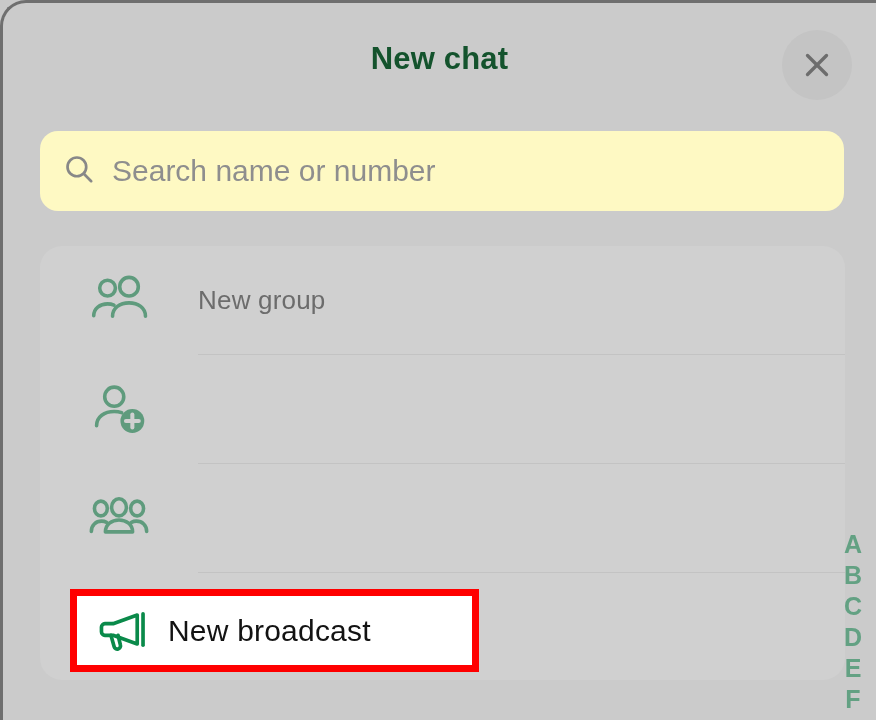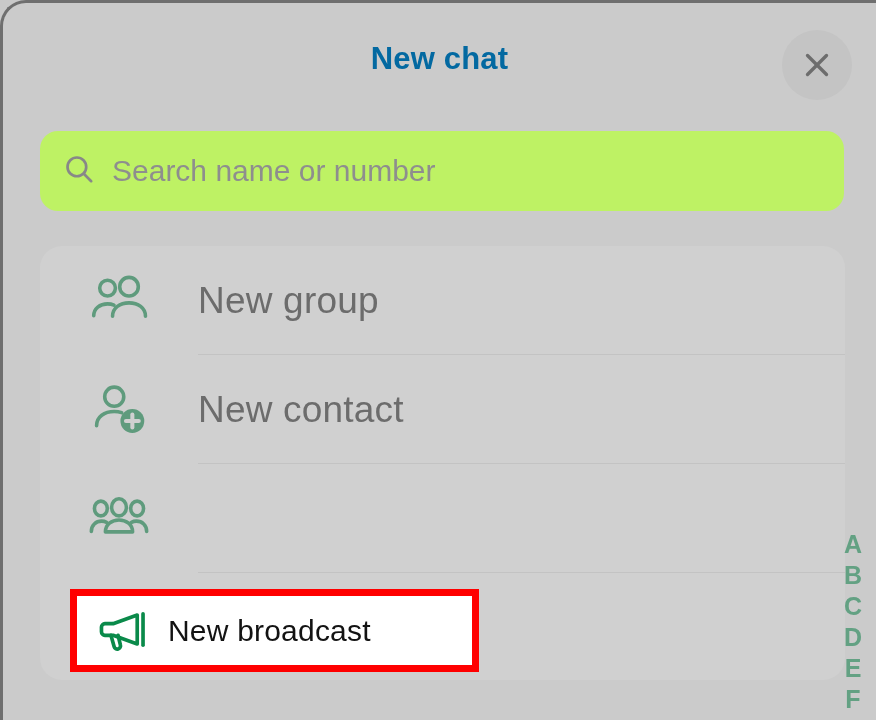--- a/index.html
+++ b/index.html
@@ -37,21 +37,21 @@
   }
 
   #dialog-title {
     position: absolute;
     left: 0;
     right: 0;
     top: 38px;
     text-align: center;
     font-size: 31px;
     font-weight: bold;
-    color: #0369a1;
+    color: #14532d;
     letter-spacing: 0.2px;
   }
 
   #close-button {
     position: absolute;
     right: 24px;
     top: 27px;
     width: 70px;
     height: 70px;
     border-radius: 50%;
@@ -70,21 +70,21 @@
     left: 37px;
     top: 128px;
     width: 804px;
     height: 80px;
   }
 
   #search-field {
     width: 100%;
     height: 100%;
     border-radius: 18px;
-    background: #bef264;
+    background: #fef9c3;
     display: flex;
     align-items: center;
     padding: 0 22px;
     cursor: text;
   }
 
   #search-icon { flex: 0 0 auto; display: block; margin-right: 16px; }
 
   #search-input {
     flex: 1 1 auto;
@@ -121,21 +121,21 @@
   .action-icon {
     width: 158px;
     flex: 0 0 158px;
     display: flex;
     align-items: center;
     justify-content: center;
   }
   .action-icon svg { display: block; }
 
   .action-label {
-    font-size: 37px;
+    font-size: 26px;
     color: #6c6c6c;
     letter-spacing: 0.2px;
   }
 
   .divider {
     position: absolute;
     left: 158px;
     right: 0;
     bottom: 0;
     height: 1px;
@@ -237,21 +237,20 @@
     <div class="action-item">
       <span class="action-icon">
         <svg width="62" height="62" viewBox="0 0 26 26" fill="none" stroke="#5f9b7d" stroke-width="1.5" stroke-linecap="round" stroke-linejoin="round">
           <circle cx="11.0" cy="7.4" r="4.0"></circle>
           <path d="M3.6 19.6c0-3.7 3.3-6.0 7.4-6.0 1.1 0 2.2 0.17 3.1 0.48"></path>
           <circle cx="18.6" cy="17.6" r="5.0" fill="#5f9b7d" stroke="none"></circle>
           <line x1="18.6" y1="14.9" x2="18.6" y2="20.3" stroke="#d0d0d0" stroke-width="1.7"></line>
           <line x1="15.9" y1="17.6" x2="21.3" y2="17.6" stroke="#d0d0d0" stroke-width="1.7"></line>
         </svg>
       </span>
-      <span class="action-label">New contact</span>
       <div class="divider"></div>
     </div>
 
     <div class="action-item">
       <span class="action-icon">
         <svg width="62" height="62" viewBox="0 0 26 26" fill="none" stroke="#5f9b7d" stroke-width="1.5" stroke-linecap="round" stroke-linejoin="round">
           <ellipse cx="5.4" cy="8.6" rx="2.7" ry="3.1"></ellipse>
           <ellipse cx="13.0" cy="8.1" rx="3.1" ry="3.6"></ellipse>
           <ellipse cx="20.6" cy="8.6" rx="2.7" ry="3.1"></ellipse>
           <path d="M1.4 18.2c0-2.6 1.9-4.3 4.3-4.3 0.8 0 1.5 0.17 2.1 0.48"></path>

